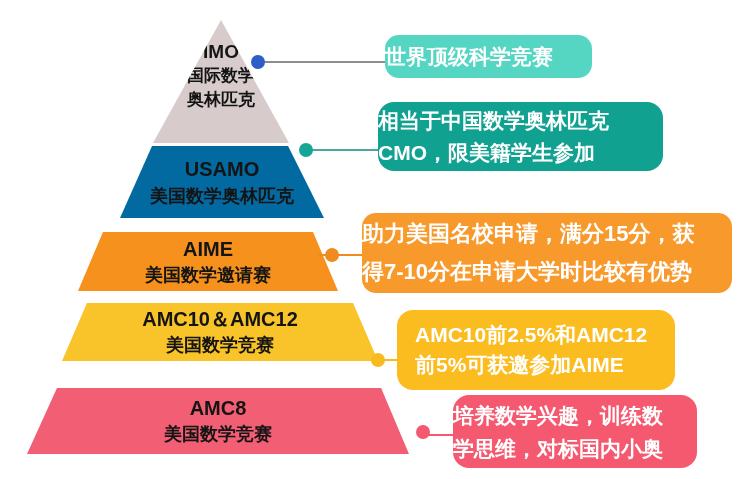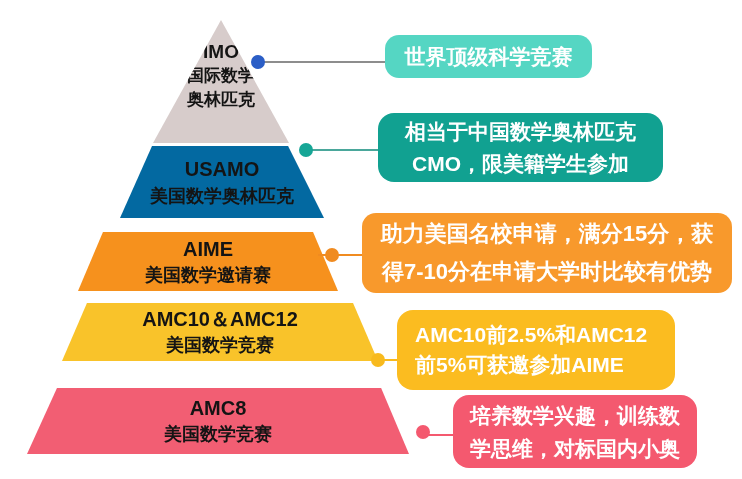--- a/index.html
+++ b/index.html
@@ -25,26 +25,26 @@
        clip-path:polygon(9.6% 0,90.4% 0,100% 100%,0 100%);justify-content:center;}
   .lv3 .lv-title,.lv4 .lv-title,.lv5 .lv-title{line-height:26px;}
   .lv3 .lv-line,.lv4 .lv-line,.lv5 .lv-line{line-height:26px;}
   .lv4{left:62px;top:303px;width:316px;height:58px;background:#f9c32a;
        clip-path:polygon(7.9% 0,92.1% 0,100% 100%,0 100%);justify-content:center;}
   .lv5{left:27px;top:388px;width:382px;height:66px;background:#f25e73;
        clip-path:polygon(7.85% 0,92.7% 0,100% 100%,0 100%);justify-content:center;}
   
   .callout{
     position:absolute;color:#ffffff;display:flex;flex-direction:column;
-    justify-content:center;align-items:center;text-align:center;box-sizing:border-box;
+    justify-content:center;align-items:flex-start;text-align:center;box-sizing:border-box;
   }
   .co-line{display:block;}
   .c1{left:385px;top:35px;width:207px;height:43px;border-radius:14px;background:#55d6c3;}
   .c1 .co-line{font-size:21px;line-height:43px;}
-  .c2{left:378px;top:113px;width:285px;height:69px;border-radius:16px;background:#11a191;}
+  .c2{left:378px;top:102px;width:285px;height:69px;border-radius:16px;background:#11a191;}
   .c2 .co-line{font-size:21px;line-height:32px;}
   .c3{left:362px;top:213px;width:370px;height:80px;border-radius:14px;background:#f8992c;}
   .c3 .co-line{font-size:22px;line-height:38px;}
   .c4{left:397px;top:310px;width:278px;height:80px;border-radius:16px;background:#fbbc20;
       align-items:flex-start;padding-left:18px;text-align:left;}
   .c4 .co-line{font-size:21px;line-height:30px;}
   .c5{left:453px;top:395px;width:244px;height:73px;border-radius:16px;background:#f4596f;}
   .c5 .co-line{font-size:21px;line-height:33px;}
   
   .cline{position:absolute;height:2px;}

